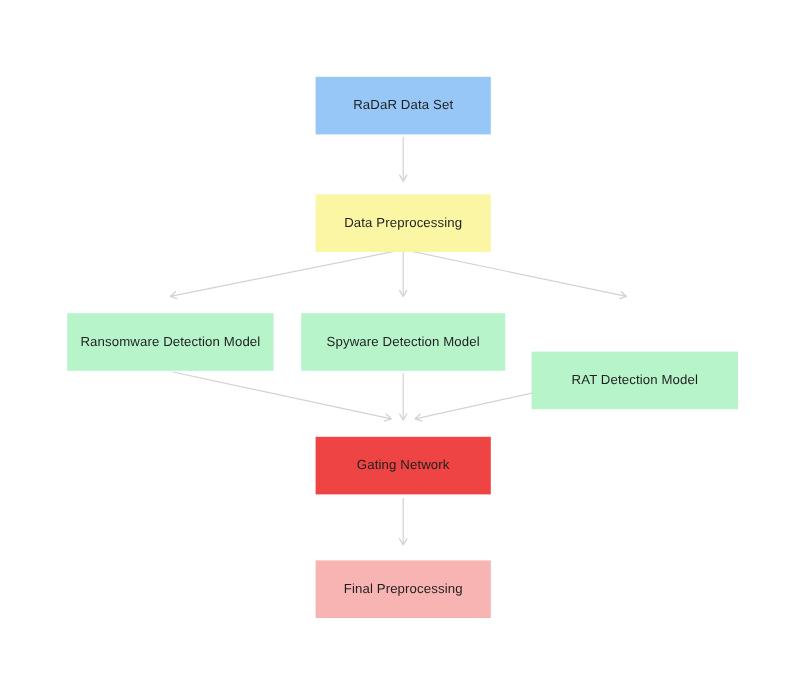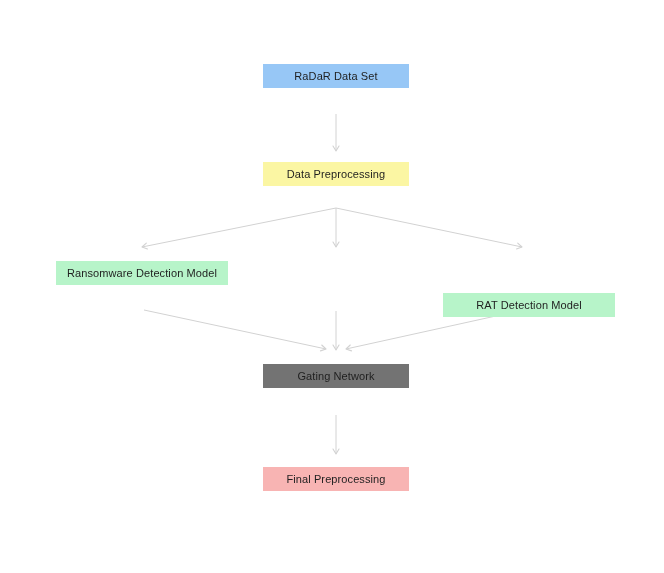--- a/index.html
+++ b/index.html
@@ -34,21 +34,21 @@
   }
   .arrowhead {
     stroke: var(--arrow);
     fill: none;
     stroke-width: 1.1;
     stroke-linecap: round;
     stroke-linejoin: round;
   }
   .node {
     position: absolute;
-    height: 24px;
+    height: 48px;
     display: flex;
     align-items: center;
     justify-content: center;
     font-size: 11px;
     color: var(--text);
     text-align: center;
     letter-spacing: 0.1px;
   }
   
   .n-radar        { left: 263px; top: 64px;  width: 146px; }
@@ -89,26 +89,29 @@
   </div>
 
   <div class="node n-ransomware" style="background: rgb(183, 244, 201);">
     <span>Ransomware Detection Model</span>
   </div>
 
   <div class="node n-preprocess" style="background: rgb(251, 246, 163);">
     <span>Data Preprocessing</span>
   </div>
 
+  <div class="node n-spyware" style="background: rgb(183, 244, 201);">
+    <span>Spyware Detection Model</span>
+  </div>
 
   <div class="node n-rat" style="background: rgb(183, 244, 201); margin-top: 32px;">
     <span>RAT Detection Model</span>
   </div>
 
-  <div class="node n-gating" style="background: #737373; text-align: center;">
+  <div class="node n-gating" style="background: #ef4444; text-align: center;">
     <span>Gating Network</span>
   </div>
 
   <div class="node n-final" style="background: rgb(248, 180, 179);">
     <span>Final Preprocessing</span>
   </div>
 
 </div>
 
 </body></html>

